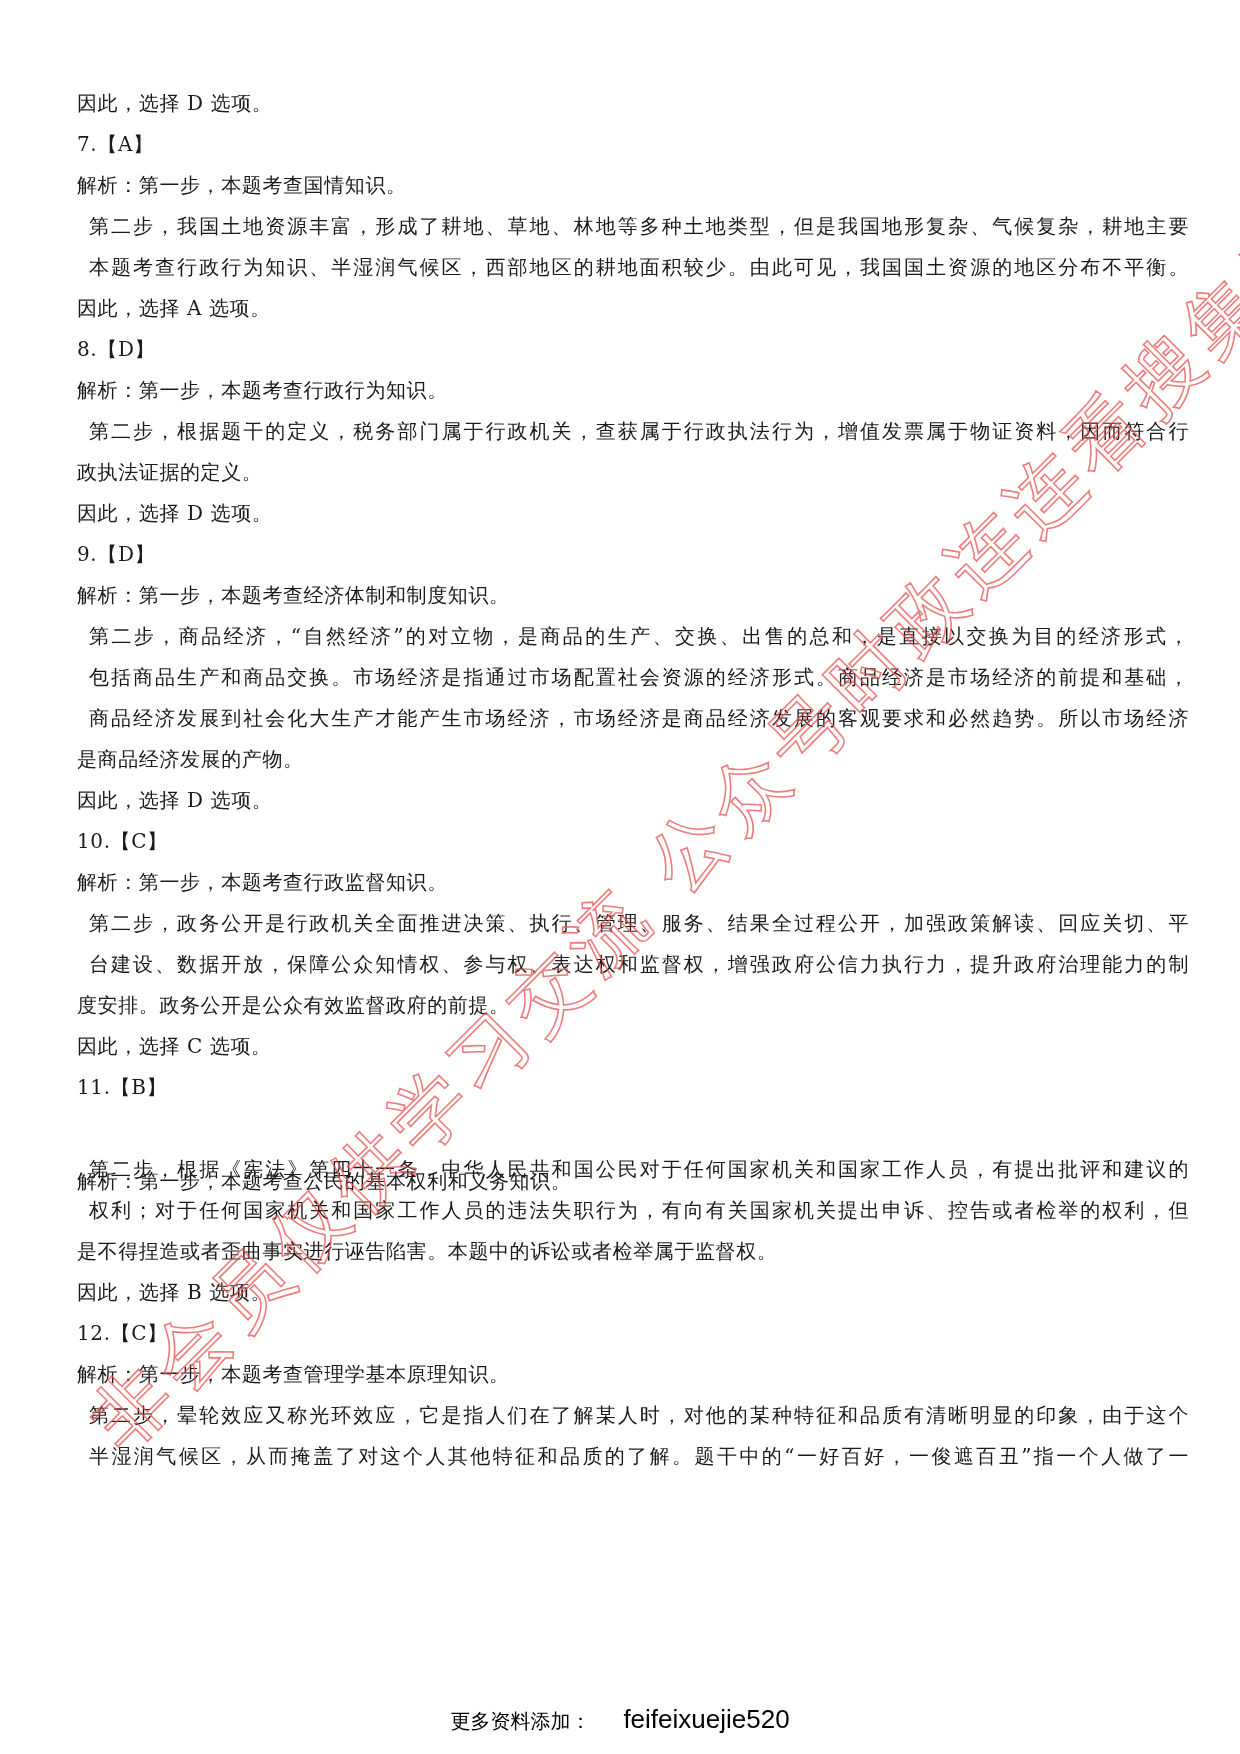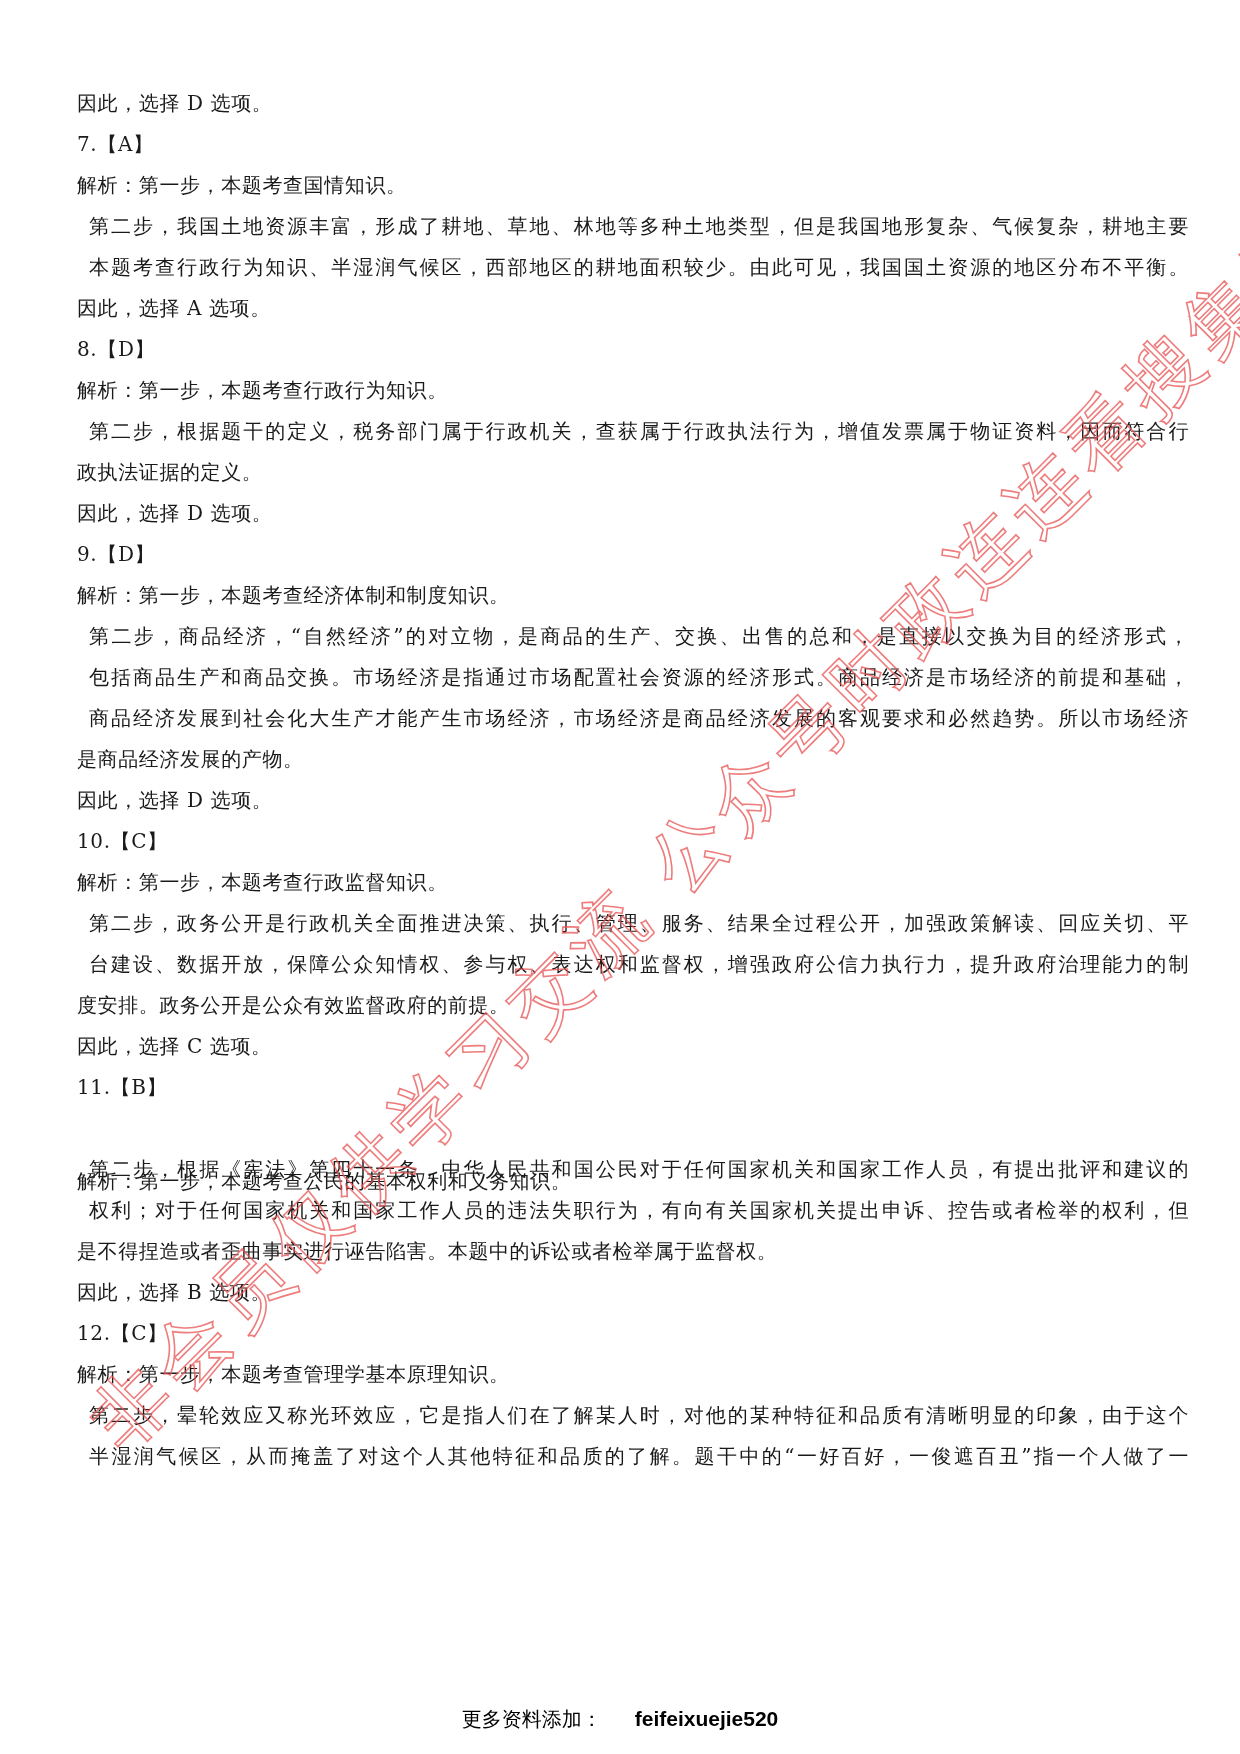--- a/index.html
+++ b/index.html
@@ -11,21 +11,21 @@
   .line {
     position: absolute; left: 77px; width: 1100px;
     font-size: 20px; line-height: 26px; white-space: nowrap; letter-spacing: 0.6px;
   }
   .line.justify { text-align: justify; text-align-last: justify; margin-left: 12px; }
   .footer {
     position: absolute; left: 0; width: 1240px; top: 1706px; text-align: center;
     font-size: 20px; line-height: 26px; color: #000;
   }
   .footer .label { font-family: "DejaVu Serif", serif; }
-  .footer .wechat { font-family: "Liberation Sans", "DejaVu Sans", sans-serif; font-weight: bold; font-size: 21px; margin-left: 33px; }
+  .footer .wechat { font-family: "Liberation Sans", "DejaVu Sans", sans-serif; font-weight: normal; font-size: 26px; margin-left: 33px; }
   .watermark {
     position: absolute; left: 0; top: 0; width: 1240px; height: 1754px; pointer-events: none;
   }
   .watermark-text {
     position: absolute; left: -120px; top: 840px; width: 1540px; text-align: center;
     font-size: 76px; letter-spacing: 8px; white-space: nowrap;
     color: transparent; -webkit-text-stroke: 1.6px rgba(232, 80, 80, 0.75);
     transform: rotate(-45deg); transform-origin: 50% 50%;
     font-family: "DejaVu Sans", sans-serif;
   }

